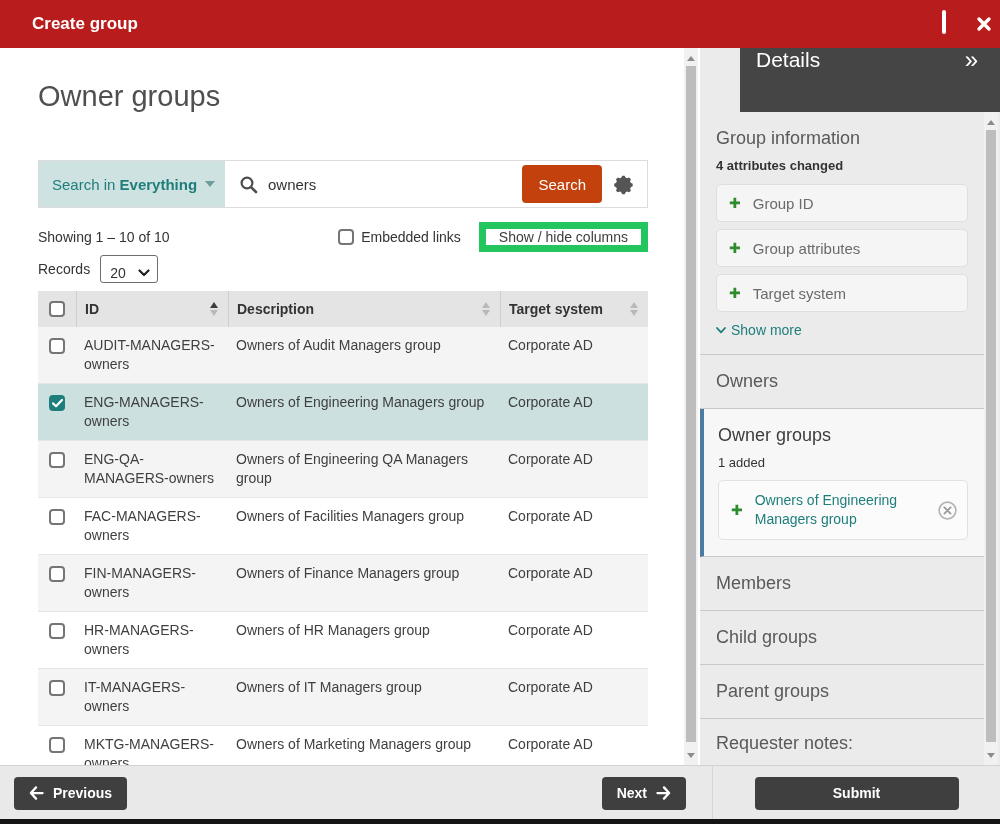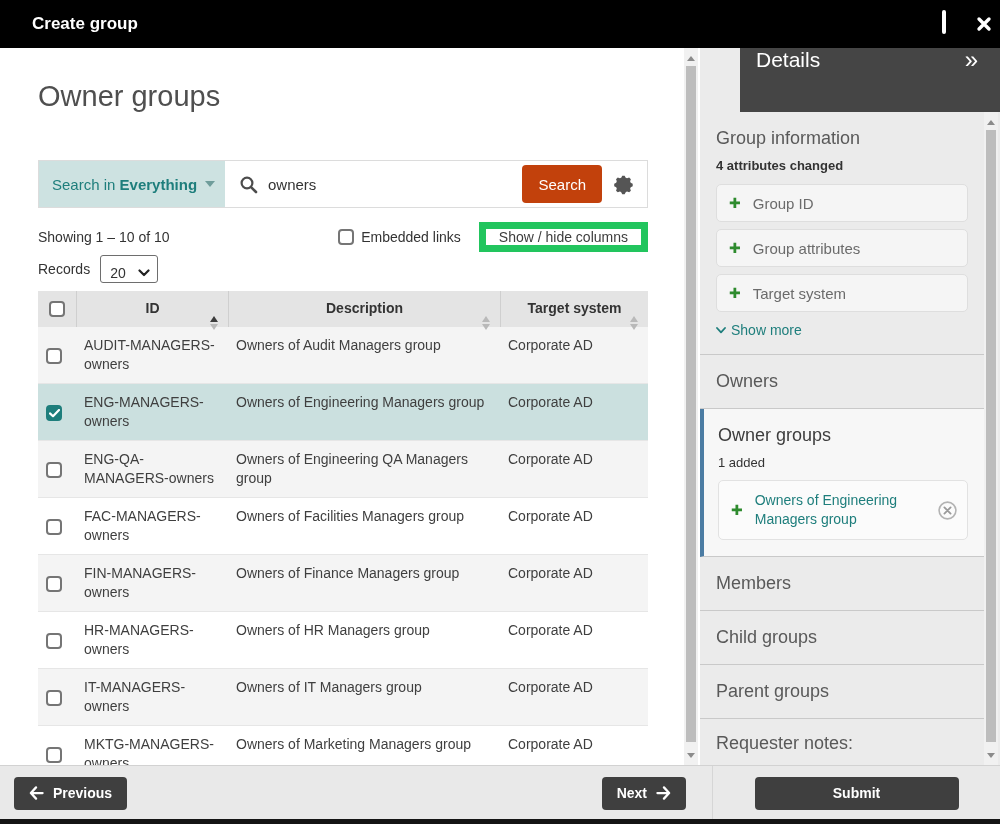--- a/index.html
+++ b/index.html
@@ -3,21 +3,21 @@
 <meta charset="utf-8">
 <style>
   * { margin:0; padding:0; box-sizing:border-box; }
   html,body { width:1000px; height:824px; overflow:hidden;
     font-family:"Liberation Sans","DejaVu Sans",sans-serif; background:#fff; }
 
   .window { position:relative; width:1000px; height:824px; background:#fff; }
 
   
   .titlebar { position:absolute; top:0; left:0; width:1000px; height:48px;
-    background:#000000; display:flex; align-items:center; padding:0 8px 0 32px; }
+    background:#b91c1c; display:flex; align-items:center; padding:0 8px 0 32px; }
   .titlebar-title { color:#fff; font-size:17px; font-weight:bold; }
   .titlebar-controls { margin-left:auto; display:flex; align-items:center; gap:30px; }
   .maximize-glyph { width:19px; height:15px; border:2px solid #fff; border-top-width:5px; border-radius:3px; }
   .close-glyph { width:16px; height:16px; display:block; }
 
   
   .main { position:absolute; top:48px; left:0; width:700px; height:717px;
     background:#fff; overflow:hidden; }
   .page-title { margin:32px 0 0 38px; font-size:29px; font-weight:300; color:#4f4f4f; }
 
@@ -51,21 +51,21 @@
   .records-label { font-size:14px; color:#333; }
   .records-select { width:58px; height:28px; border:1px solid #6e6e6e; border-radius:3px; background:#fff;
     display:flex; align-items:center; padding:8px 7px 0 9px; font-size:14px; color:#333; cursor:pointer;justify-content:flex-end; }
   .records-select svg { margin-left:auto; }
 
   
   .table { position:absolute; top:243px; left:38px; width:610px; font-size:14px; }
   .t-head { display:flex; background:#e4e4e4; height:36px; align-items:center; font-weight:bold; color:#333; }
   .t-head .cell { display:flex; align-items:center; height:100%; border-left:1px solid #cfcfcf; }
   .t-head .cell:first-child { border-left:none; }
-  .cell { padding:9px 8px;flex-direction:column; }
+  .cell { padding:9px 8px; }
   .cb-cell { width:38px; flex:none; display:flex; justify-content:center; align-items:flex-start; }
   .t-head .cb-cell { align-items:center; }
   .id-cell { width:152px; flex:none; }
   .desc-cell { width:272px; flex:none; }
   .target-cell { width:148px; flex:none; }
   .sort-icons { margin-left:auto; display:flex; flex-direction:column; gap:2px; padding-right:2px; }
   .tri-up { width:0; height:0; border-left:4px solid transparent; border-right:4px solid transparent;
     border-bottom:6px solid #b9b9b9; }
   .tri-down { width:0; height:0; border-left:4px solid transparent; border-right:4px solid transparent;
     border-top:6px solid #b9b9b9; }

